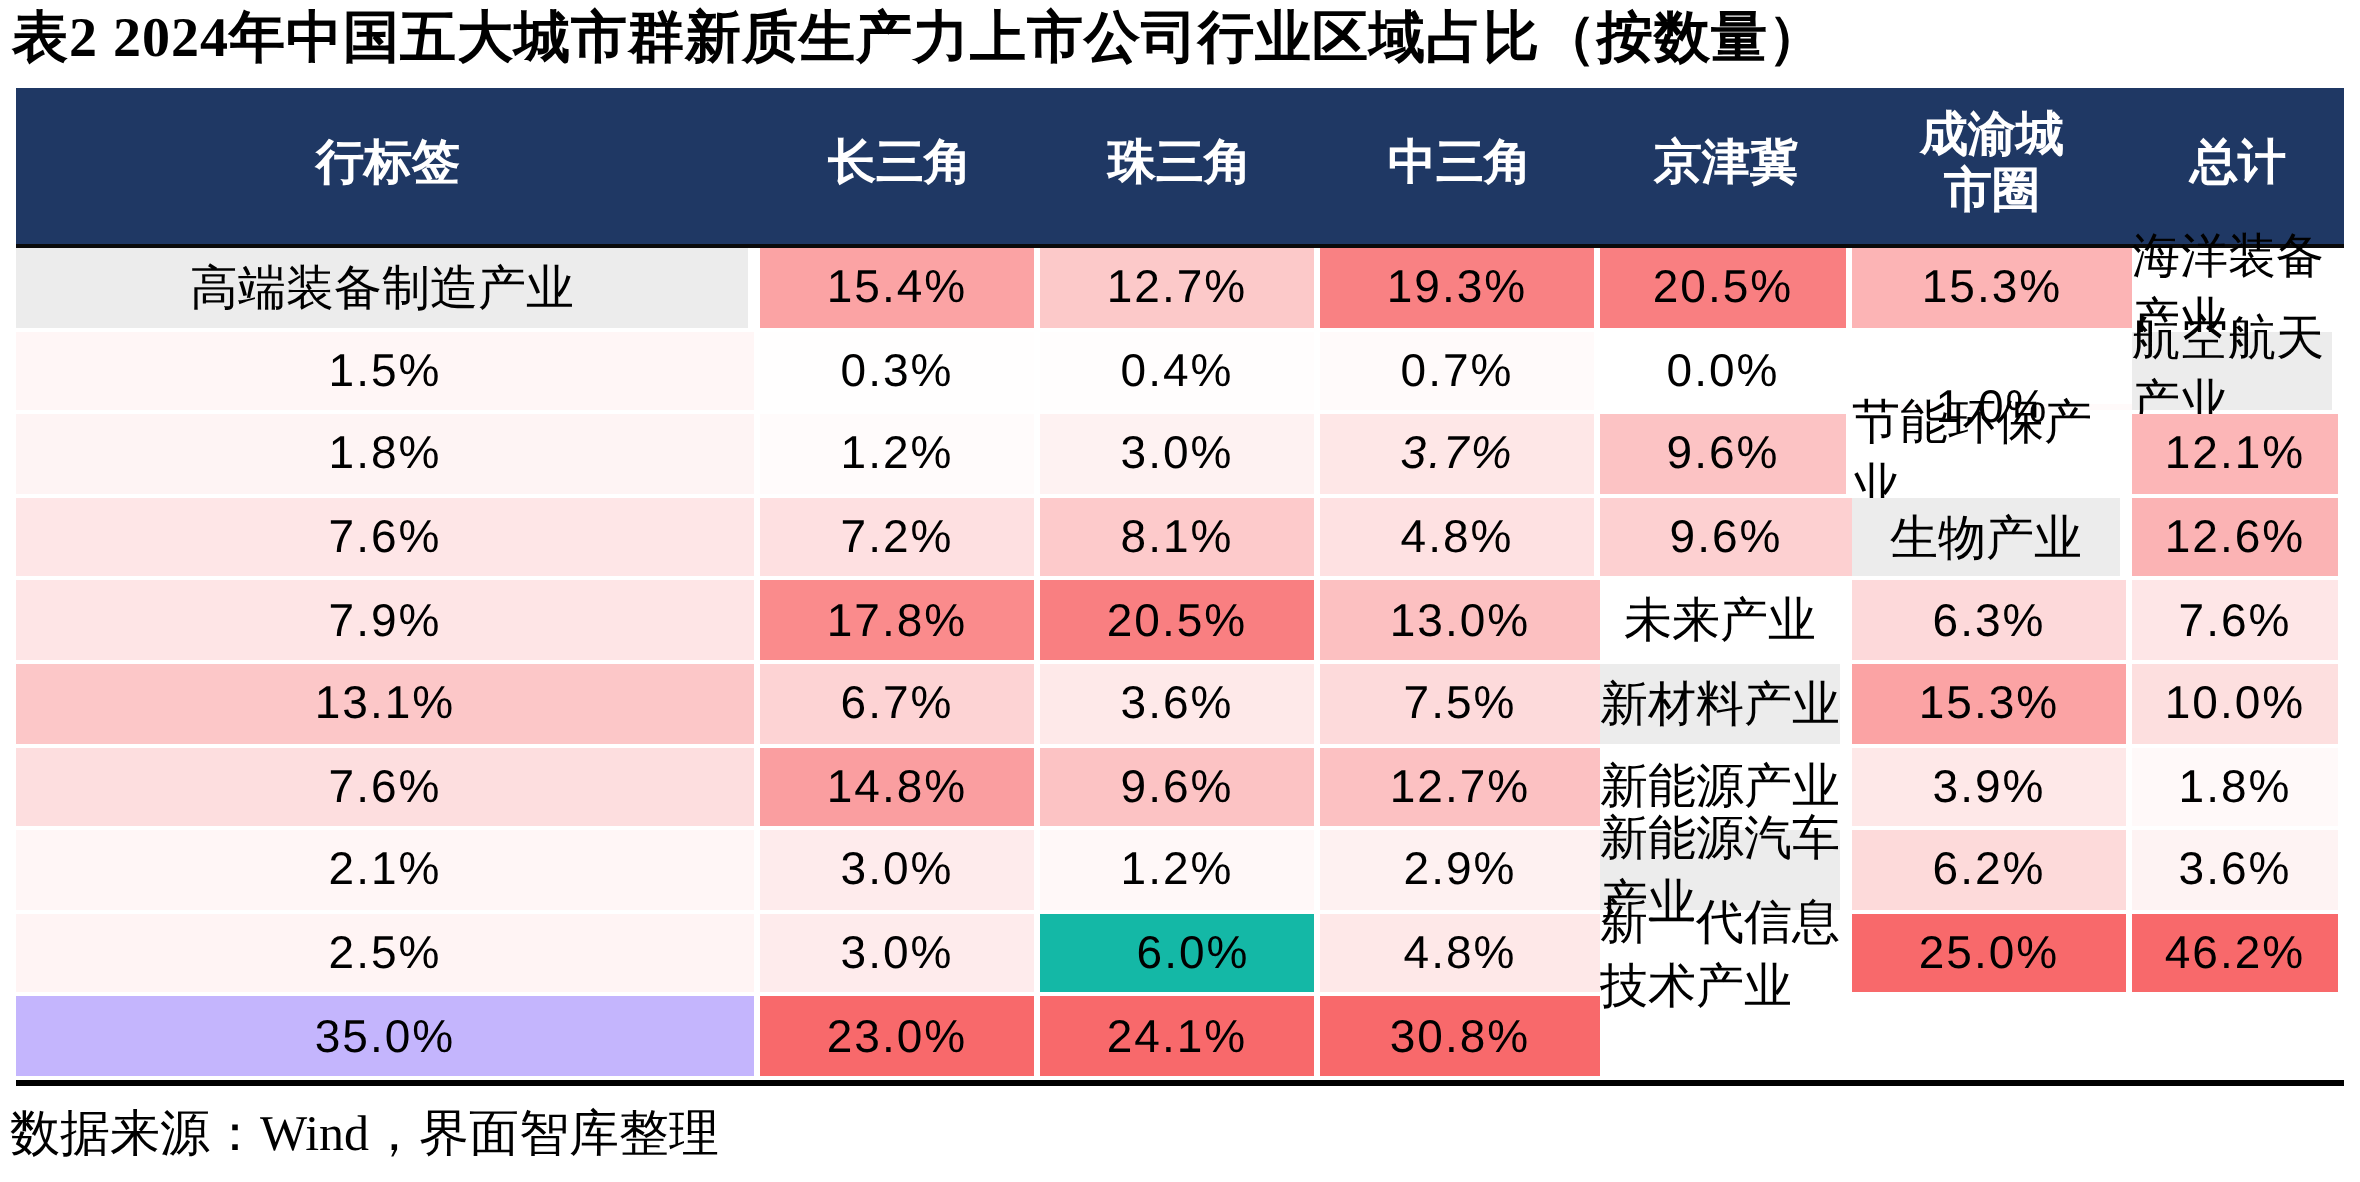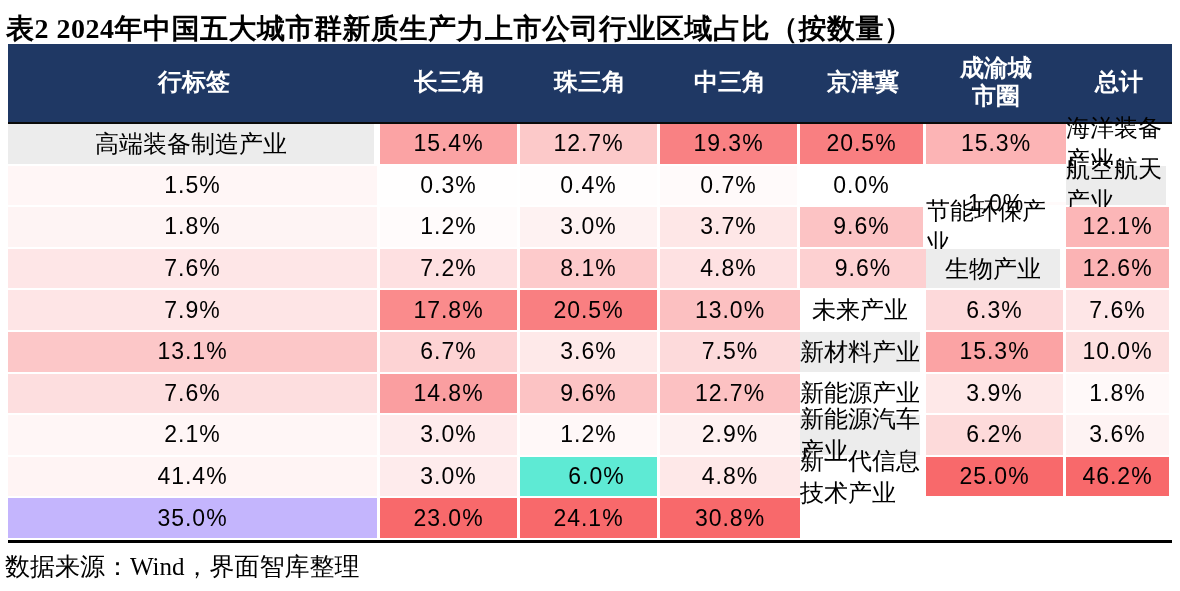--- a/index.html
+++ b/index.html
@@ -1,19 +1,19 @@
 <!DOCTYPE html>
 <html><head>
 <meta charset="utf-8">
 <style>
   html,body { margin:0; padding:0; background:#ffffff; }
   body { width:1180px; height:591px; position:relative; overflow:hidden;
          font-family:"Liberation Serif","DejaVu Serif",serif; color:#000; }
 
-  .title { position:absolute; left:6px; top:10px; width:1170px;
+  .title { position:absolute; left:6px; top:0; width:1170px;
            font-size:28px; font-weight:bold; letter-spacing:0.5px; }
 
   .tbl { position:absolute; left:8px; top:44px; width:1164px;
          display:grid;
          grid-template-columns:372px 140px 140px 140px 126px 140px 106px;
          grid-template-rows:80px repeat(10, 41.6px);
          border-bottom:3px solid #000; }
 
   .hcell { color:#fff; font-weight:bold; font-size:24px; line-height:1.15;
            display:flex; align-items:center; justify-content:center;
@@ -58,21 +58,21 @@
     <div class="cell vcell" style="background: rgb(255, 246, 246);">1.5%</div>
     <div class="cell vcell" style="background: rgb(255, 254, 254);">0.3%</div>
     <div class="cell vcell" style="background: rgb(255, 253, 253);">0.4%</div>
     <div class="cell vcell" style="background: rgb(255, 250, 250);">0.7%</div>
     <div class="cell vcell" style="background: rgb(255, 255, 255);">0.0%</div>
     <div class="cell vcell lastcol" style="background: rgb(255, 250, 250); margin-top: 36px;">1.0%</div>
     <div class="cell lcell alt">航空航天产业</div>
     <div class="cell vcell" style="background: rgb(254, 244, 244);">1.8%</div>
     <div class="cell vcell" style="background: rgb(255, 251, 251);">1.2%</div>
     <div class="cell vcell" style="background: rgb(254, 242, 242);">3.0%</div>
-    <div class="cell vcell" style="background: rgb(254, 231, 231);">3.7%</div>
+    <div class="cell vcell" style="background: rgb(254, 231, 231); font-style: italic;">3.7%</div>
     <div class="cell vcell" style="background: rgb(252, 195, 196);">9.6%</div>
     <div class="cell lcell">节能环保产业</div>
     <div class="cell vcell" style="background: rgb(252, 182, 183);">12.1%</div>
     <div class="cell vcell" style="background: rgb(254, 230, 231);">7.6%</div>
     <div class="cell vcell" style="background: rgb(254, 224, 225);">7.2%</div>
     <div class="cell vcell" style="background: rgb(253, 202, 203);">8.1%</div>
     <div class="cell vcell" style="background: rgb(254, 225, 226);">4.8%</div>
     <div class="cell vcell lastcol" style="background: rgb(253, 208, 209);">9.6%</div>
     <div class="cell lcell alt">生物产业</div>
     <div class="cell vcell" style="background: rgb(251, 179, 180);">12.6%</div>
@@ -97,23 +97,23 @@
     <div class="cell lcell">新能源产业</div>
     <div class="cell vcell" style="background: rgb(254, 232, 232);">3.9%</div>
     <div class="cell vcell" style="background: rgb(255, 249, 249);">1.8%</div>
     <div class="cell vcell" style="background: rgb(255, 246, 246);">2.1%</div>
     <div class="cell vcell" style="background: rgb(254, 235, 236);">3.0%</div>
     <div class="cell vcell" style="background: rgb(255, 248, 248);">1.2%</div>
     <div class="cell vcell lastcol" style="background: rgb(254, 241, 241);">2.9%</div>
     <div class="cell lcell alt">新能源汽车产业</div>
     <div class="cell vcell" style="background: rgb(253, 218, 218);">6.2%</div>
     <div class="cell vcell" style="background: rgb(254, 243, 243);">3.6%</div>
-    <div class="cell vcell" style="background: rgb(255, 244, 244);">41.4%</div>
+    <div class="cell vcell" style="background: rgb(255, 244, 244);">2.5%</div>
     <div class="cell vcell" style="background: rgb(254, 235, 236);">3.0%</div>
-    <div class="cell vcell" style="background: #5eead4; padding-left: 16px;">6.0%</div>
+    <div class="cell vcell" style="background: #14b8a6; padding-left: 16px;">6.0%</div>
     <div class="cell vcell lastcol" style="background: rgb(254, 232, 232);">4.8%</div>
     <div class="cell lcell">新一代信息技术产业</div>
     <div class="cell vcell" style="background: rgb(248, 105, 107);">25.0%</div>
     <div class="cell vcell" style="background: rgb(248, 105, 107);">46.2%</div>
     <div class="cell vcell" style="background: #c4b5fd;">35.0%</div>
     <div class="cell vcell" style="background: rgb(248, 105, 107);">23.0%</div>
     <div class="cell vcell" style="background: rgb(248, 105, 107);">24.1%</div>
     <div class="cell vcell lastcol" style="background: rgb(248, 105, 107);">30.8%</div>
   </div>
 

